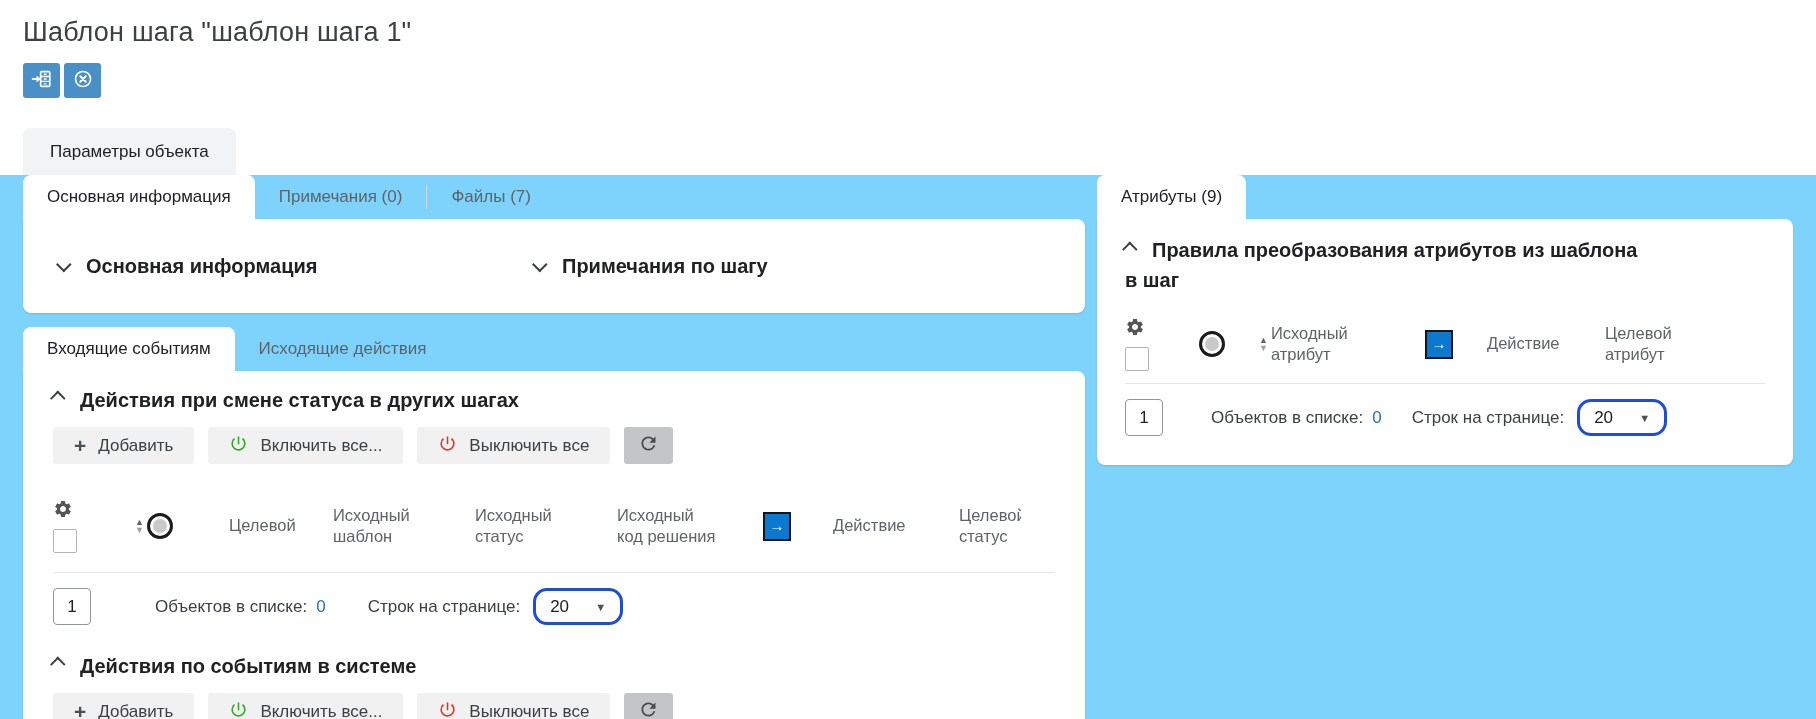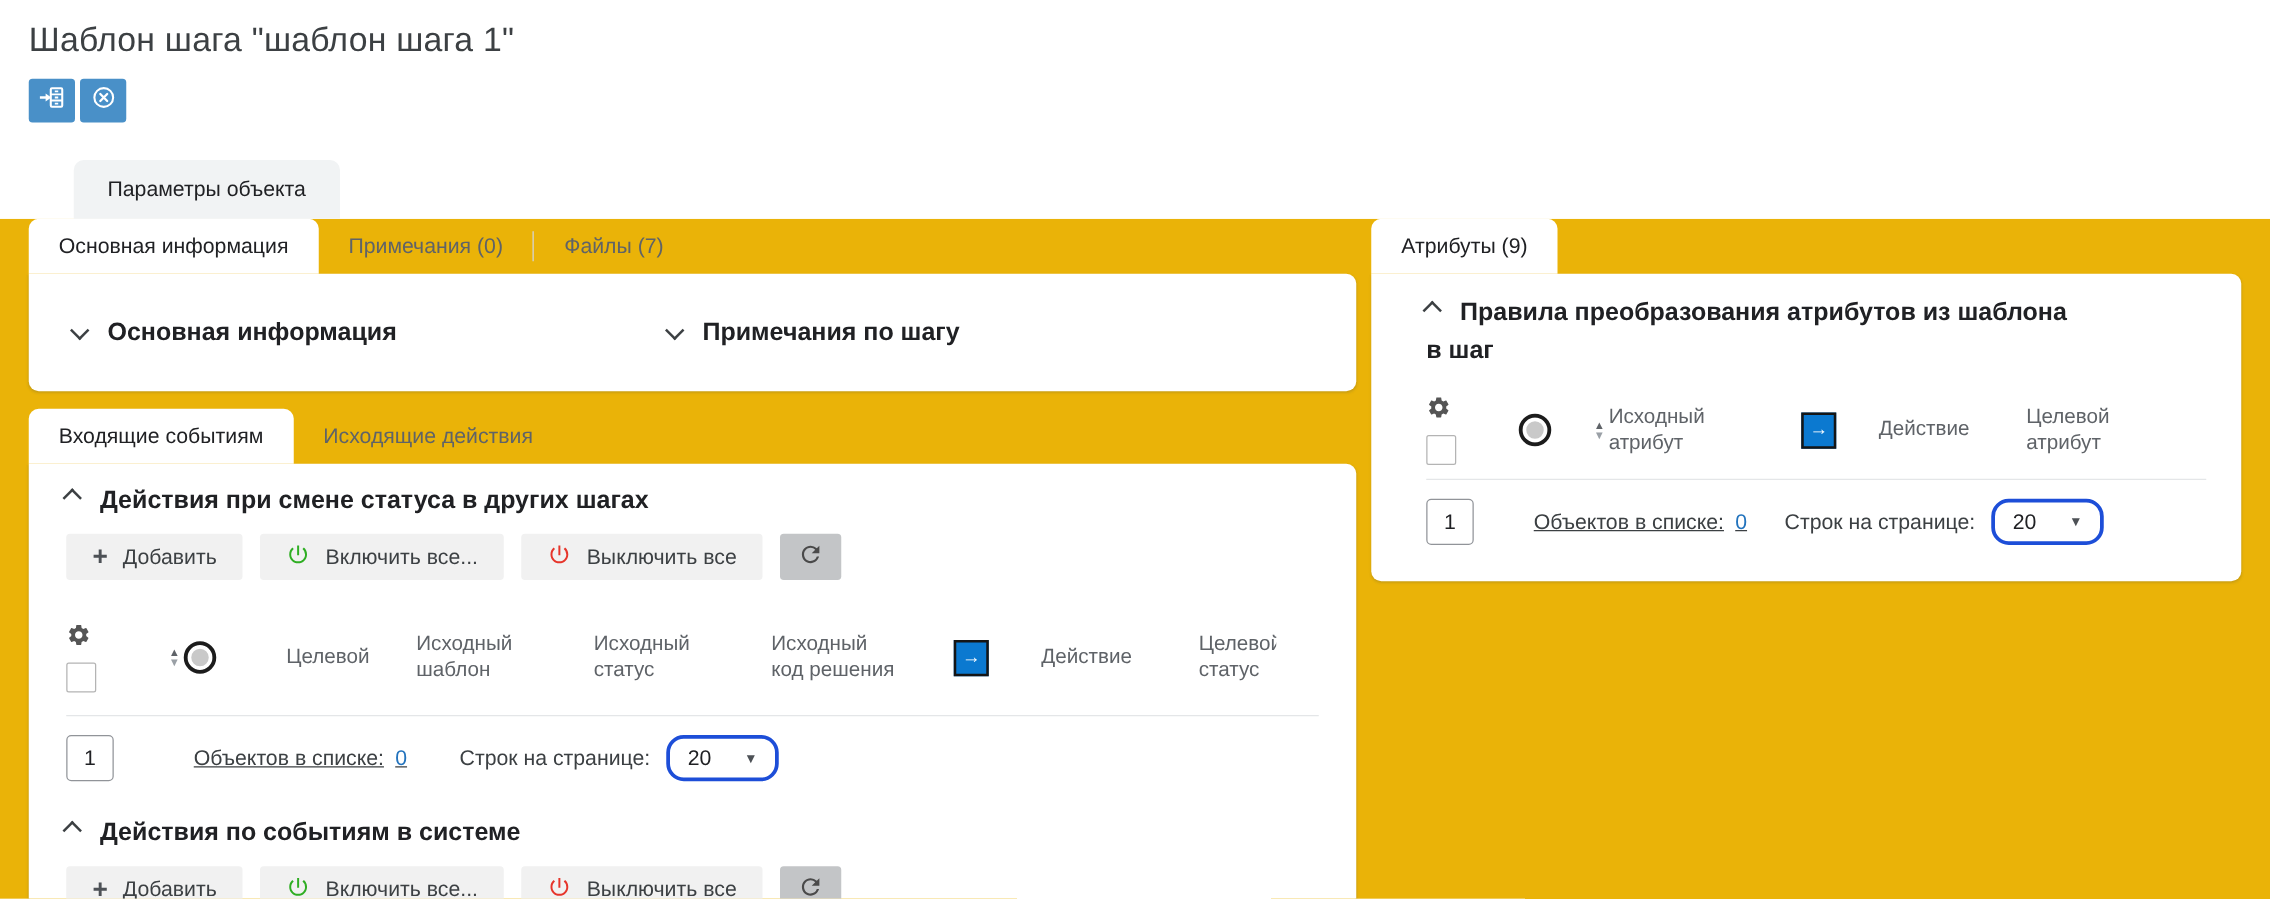--- a/index.html
+++ b/index.html
@@ -8,26 +8,26 @@
     font-family: "Liberation Sans", "DejaVu Sans", sans-serif;
     background:#ffffff; color:#3c4043;
   }
 
   
   .header { height:175px; background:#fff; position:relative; padding:0 23px; }
   .page-title { font-size:27px; font-weight:400; color:#3c4043; padding-top:17px; letter-spacing:.2px; }
   .toolbar { display:flex; gap:4px; margin-top:15px; }
   .tb-btn { width:37px; height:35px; background:#4990c8; border-radius:3px;
             display:flex; align-items:center; justify-content:center; cursor:pointer; }
-  .main-tabs { position:absolute; left:23px; bottom:0; display:flex; align-items:flex-end;margin-left:36px; }
+  .main-tabs { position:absolute; left:23px; bottom:0; display:flex; align-items:flex-end; }
   .main-tab { height:47px; line-height:47px; padding:0 27px; font-size:17px; color:#5f6368; cursor:pointer; }
   .main-tab.active { background:#f1f3f4; border-radius:8px 8px 0 0; color:#202124; }
 
   
-  .content { height:544px; background:#eab308; padding:0 23px; display:flex; gap:12px;
+  .content { height:544px; background:#7dd3fc; padding:0 23px; display:flex; gap:12px;
              align-items:flex-start; overflow:hidden; }
   .col-left { width:1062px; }
   .col-right { width:696px; }
 
   .tabrow { display:flex; align-items:flex-end; height:44px; }
   .subtab { height:44px; line-height:44px; padding:0 24px; font-size:17px; color:#5f6368; cursor:pointer; }
   .subtab.active { background:#fff; border-radius:8px 8px 0 0; color:#202124; }
   .vsep { width:1px; height:24px; background:#d3d6db; align-self:center; }
 
   .panel { background:#fff; border-radius:0 8px 8px 8px; box-shadow:0 1px 2px rgba(60,64,67,.18); }
@@ -62,32 +62,32 @@
            box-shadow:inset 0 0 0 3px #fff; flex:none; cursor:pointer; }
   .arrow-cell { width:28px; height:29px; background:#0b79d0; border:2px solid #151515; color:#fff;
                 display:flex; align-items:center; justify-content:center; font-size:15px; flex:none; }
   .clip-col { width:62px; max-height:44px; overflow:hidden; flex:none; }
 
   .thead-divider { border-bottom:1px solid #e4e6e8; }
 
   .pag-row { display:flex; align-items:center; margin-top:15px; font-size:17px; color:#3c4043; }
   .page-box { width:38px; height:37px; border:1px solid #919499; border-radius:4px;
               display:flex; align-items:center; justify-content:center; color:#202124; cursor:pointer; }
-  .pag-objects { margin-left:64px; display:flex; gap:9px;text-decoration:underline; }
+  .pag-objects { margin-left:64px; display:flex; gap:9px; }
   .count-link { color:#2273bd; cursor:pointer; }
   .pag-rows-label { margin-left:42px; }
   .rows-select { margin-left:13px; width:90px; height:37px; border:3px solid #1d4ed8; border-radius:14px;
                  display:flex; align-items:center; justify-content:space-between; padding:0 14px;
                  color:#202124; cursor:pointer; }
   .caret { font-size:11px; color:#4d5156; }
 
   .sec-head.events { margin-top:30px; }
 
   
-  .panel-rules { padding:16px 28px 0 44px; height:246px; }
+  .panel-rules { padding:16px 28px 0 28px; height:246px; }
   .rules-title { font-size:20px; font-weight:700; color:#202124; line-height:30px; max-width:520px; cursor:pointer; }
   .rules-title .chev { margin-right:16px; }
   .pag-row.compact .pag-objects { margin-left:48px; }
   .pag-row.compact .pag-rows-label { margin-left:30px; }
   .src-col { display:flex; align-items:center; gap:3px; width:132px; flex:none; }
 </style>
 </head>
 <body>
 
 <div class="header">

